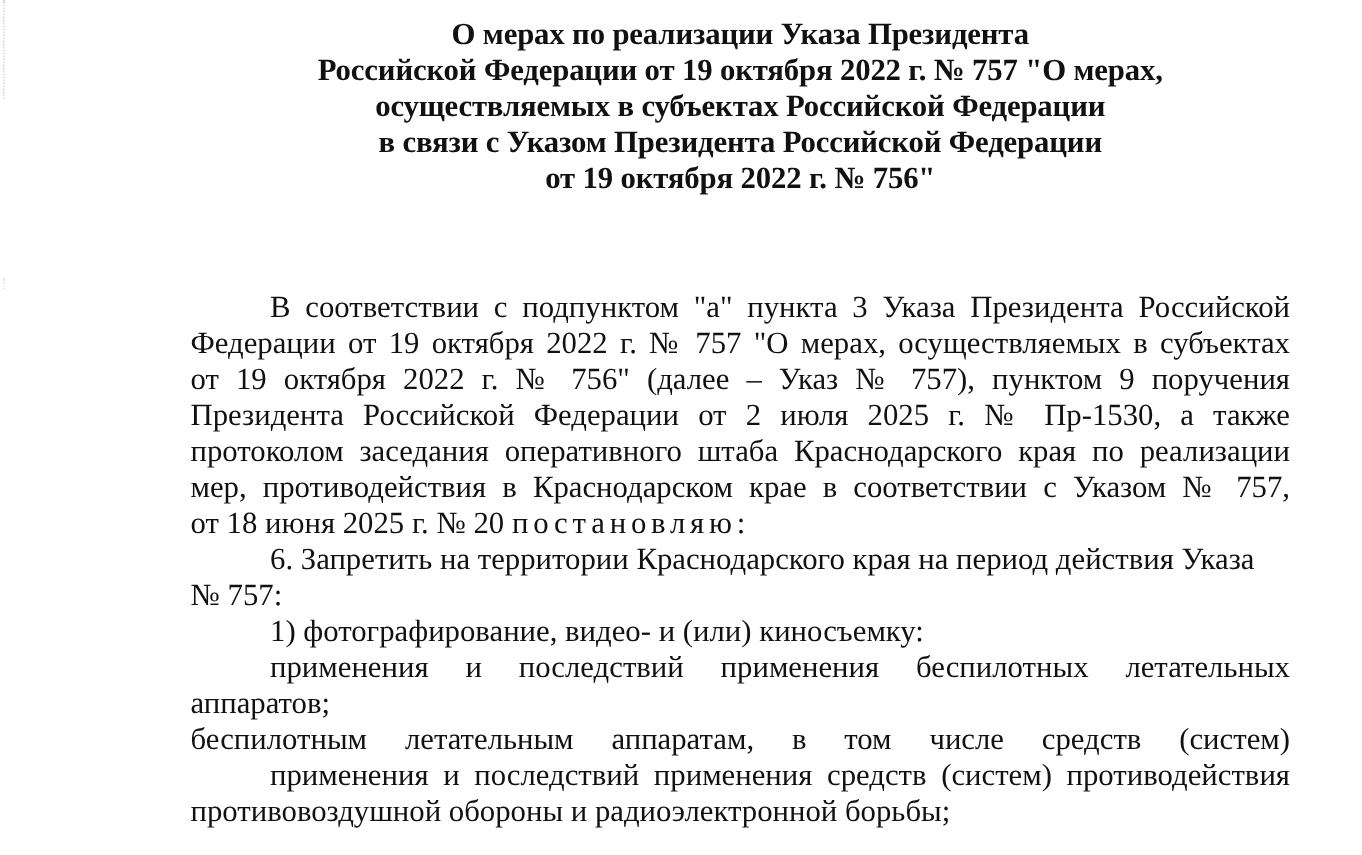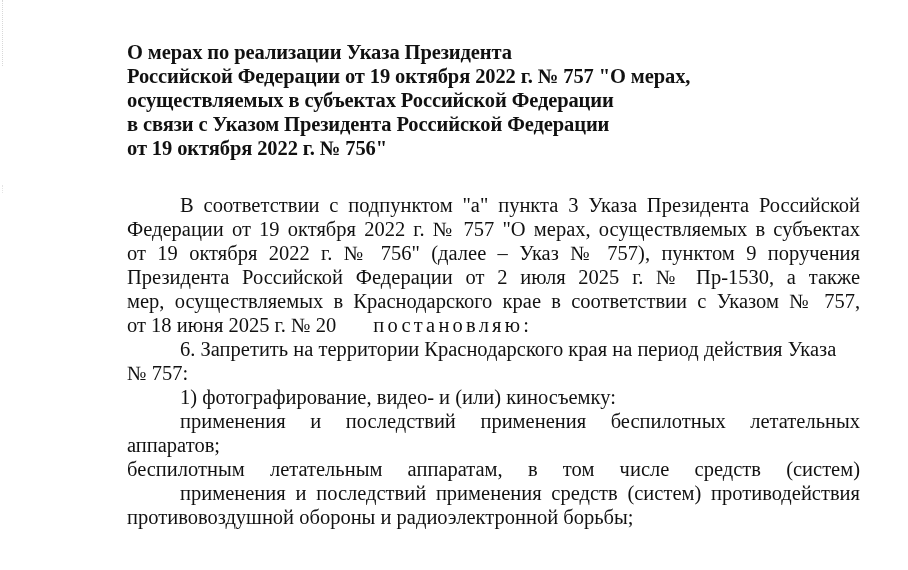--- a/index.html
+++ b/index.html
@@ -27,22 +27,23 @@
       position: absolute;
       left: 2px;
       top: 185px;
       width: 2px;
       height: 8px;
       border-left: 1px dotted #e4e4e4;
     }
     .title {
       position: absolute;
       left: 127px;
-      top: 40px;
+      top: 11px;
       width: 733px;
+      text-align: center;
       font-weight: bold;
       font-size: 20.5px;
       line-height: 24px;
       letter-spacing: -0.1px;
     }
     .title div { white-space: nowrap; }
     .body {
       position: absolute;
       left: 127px;
       top: 193px;
@@ -55,21 +56,21 @@
       height: 24px;
       display: block;
     }
     .justify {
       text-align: justify;
       text-align-last: justify;
       white-space: normal;
       overflow: hidden;
     }
     .indent { padding-left: 53px; }
-    .spaced { letter-spacing: 3.2px; margin-left: 32px; }
+    .spaced { letter-spacing: 3.2px; }
   </style>
 </head>
 <body>
 
 <div class="edge-artifact"></div>
 <div class="edge-artifact2"></div>
 
 <div class="title">
   <div>О мерах по реализации Указа Президента</div>
   <div>Российской Федерации от 19 октября 2022 г. № 757 "О мерах,</div>
@@ -77,21 +78,22 @@
   <div>в связи с Указом Президента Российской Федерации</div>
   <div>от 19 октября 2022 г. № 756"</div>
 </div>
 
 <div class="body">
   <div>
     <span class="line justify indent">В соответствии с подпунктом "а" пункта 3 Указа Президента Российской</span>
     <span class="line justify">Федерации от 19 октября 2022 г. № 757 "О мерах, осуществляемых в субъектах</span>
     <span class="line justify">от 19 октября 2022 г. № 756" (далее – Указ № 757), пунктом 9 поручения</span>
     <span class="line justify">Президента Российской Федерации от 2 июля 2025 г. № Пр-1530, а также</span>
-    <span class="line justify">мер, осуществляемых в Краснодарского крае в соответствии с Указом № 757,</span>
+    <span class="line justify">протоколом заседания оперативного штаба Краснодарского края по реализации</span>
+    <span class="line justify">мер, противодействия в Краснодарском крае в соответствии с Указом № 757,</span>
     <span class="line"><span>от 18 июня 2025 г. № 20 </span><span class="spaced">постановляю</span><span>:</span></span>
   </div>
 
   <div>
     <span class="line indent">6. Запретить на территории Краснодарского края на период действия Указа</span>
     <span class="line">№ 757:</span>
   </div>
 
   <div>
     <span class="line indent">1) фотографирование, видео- и (или) киносъемку:</span>

